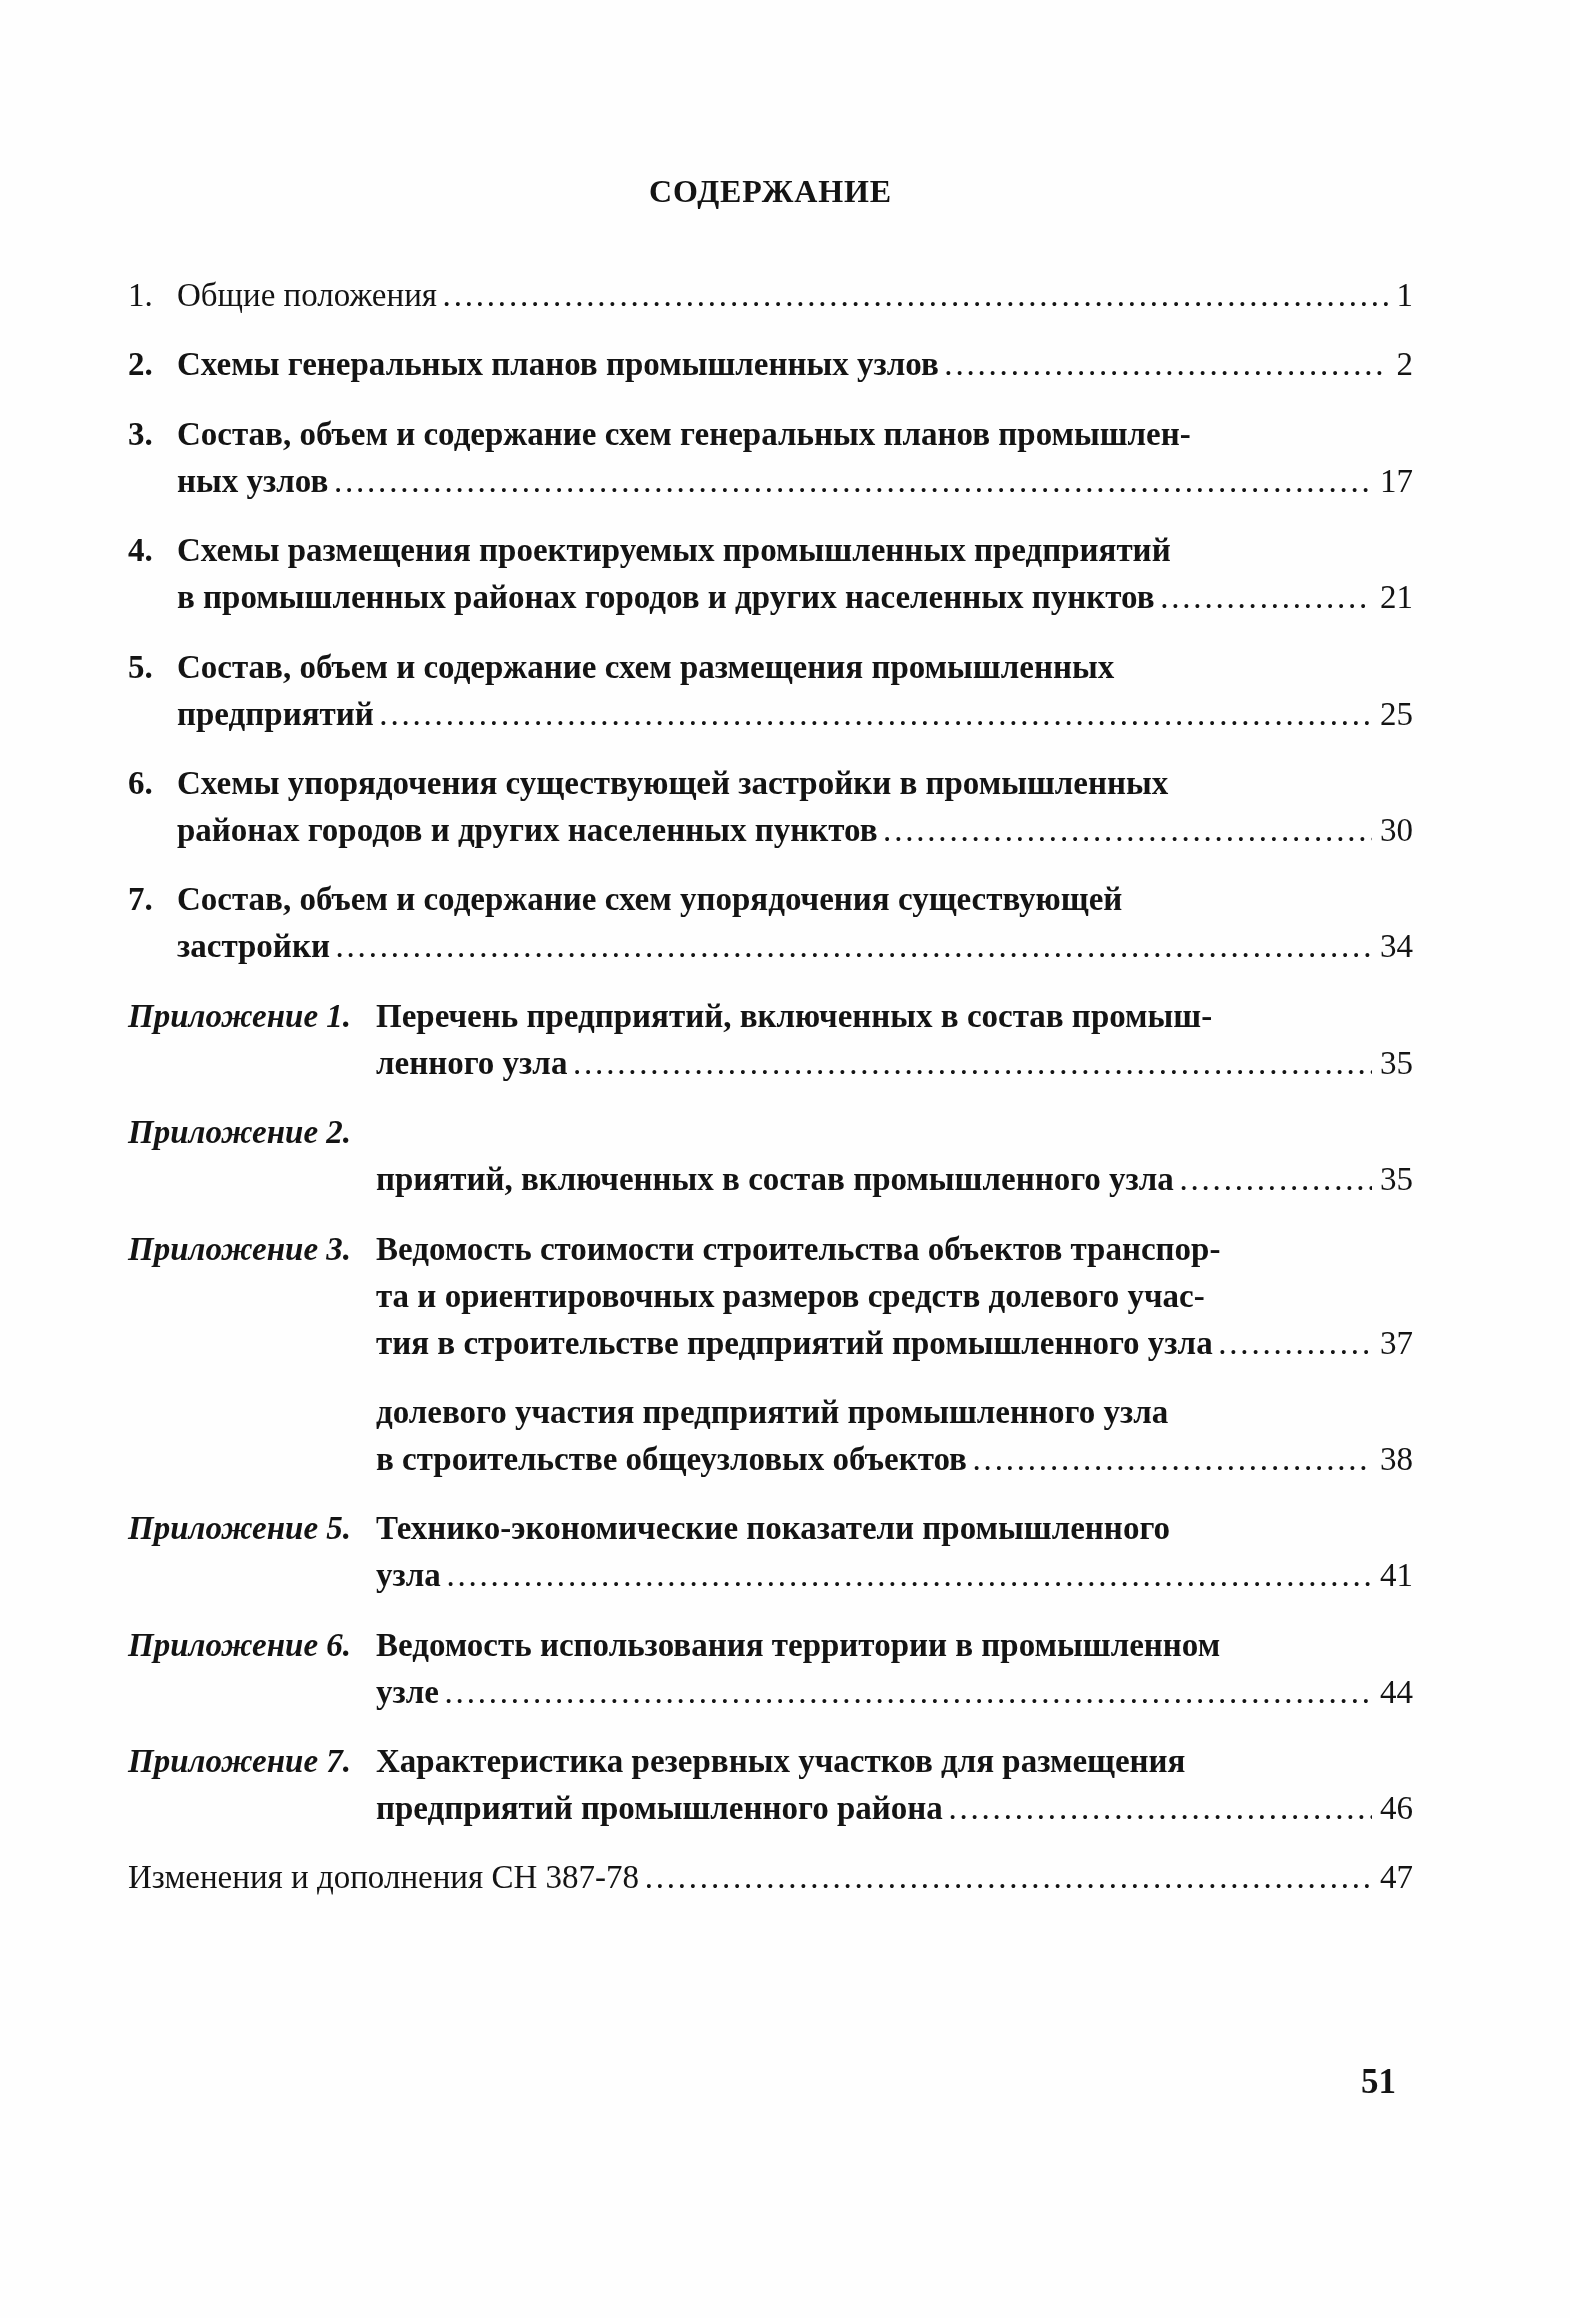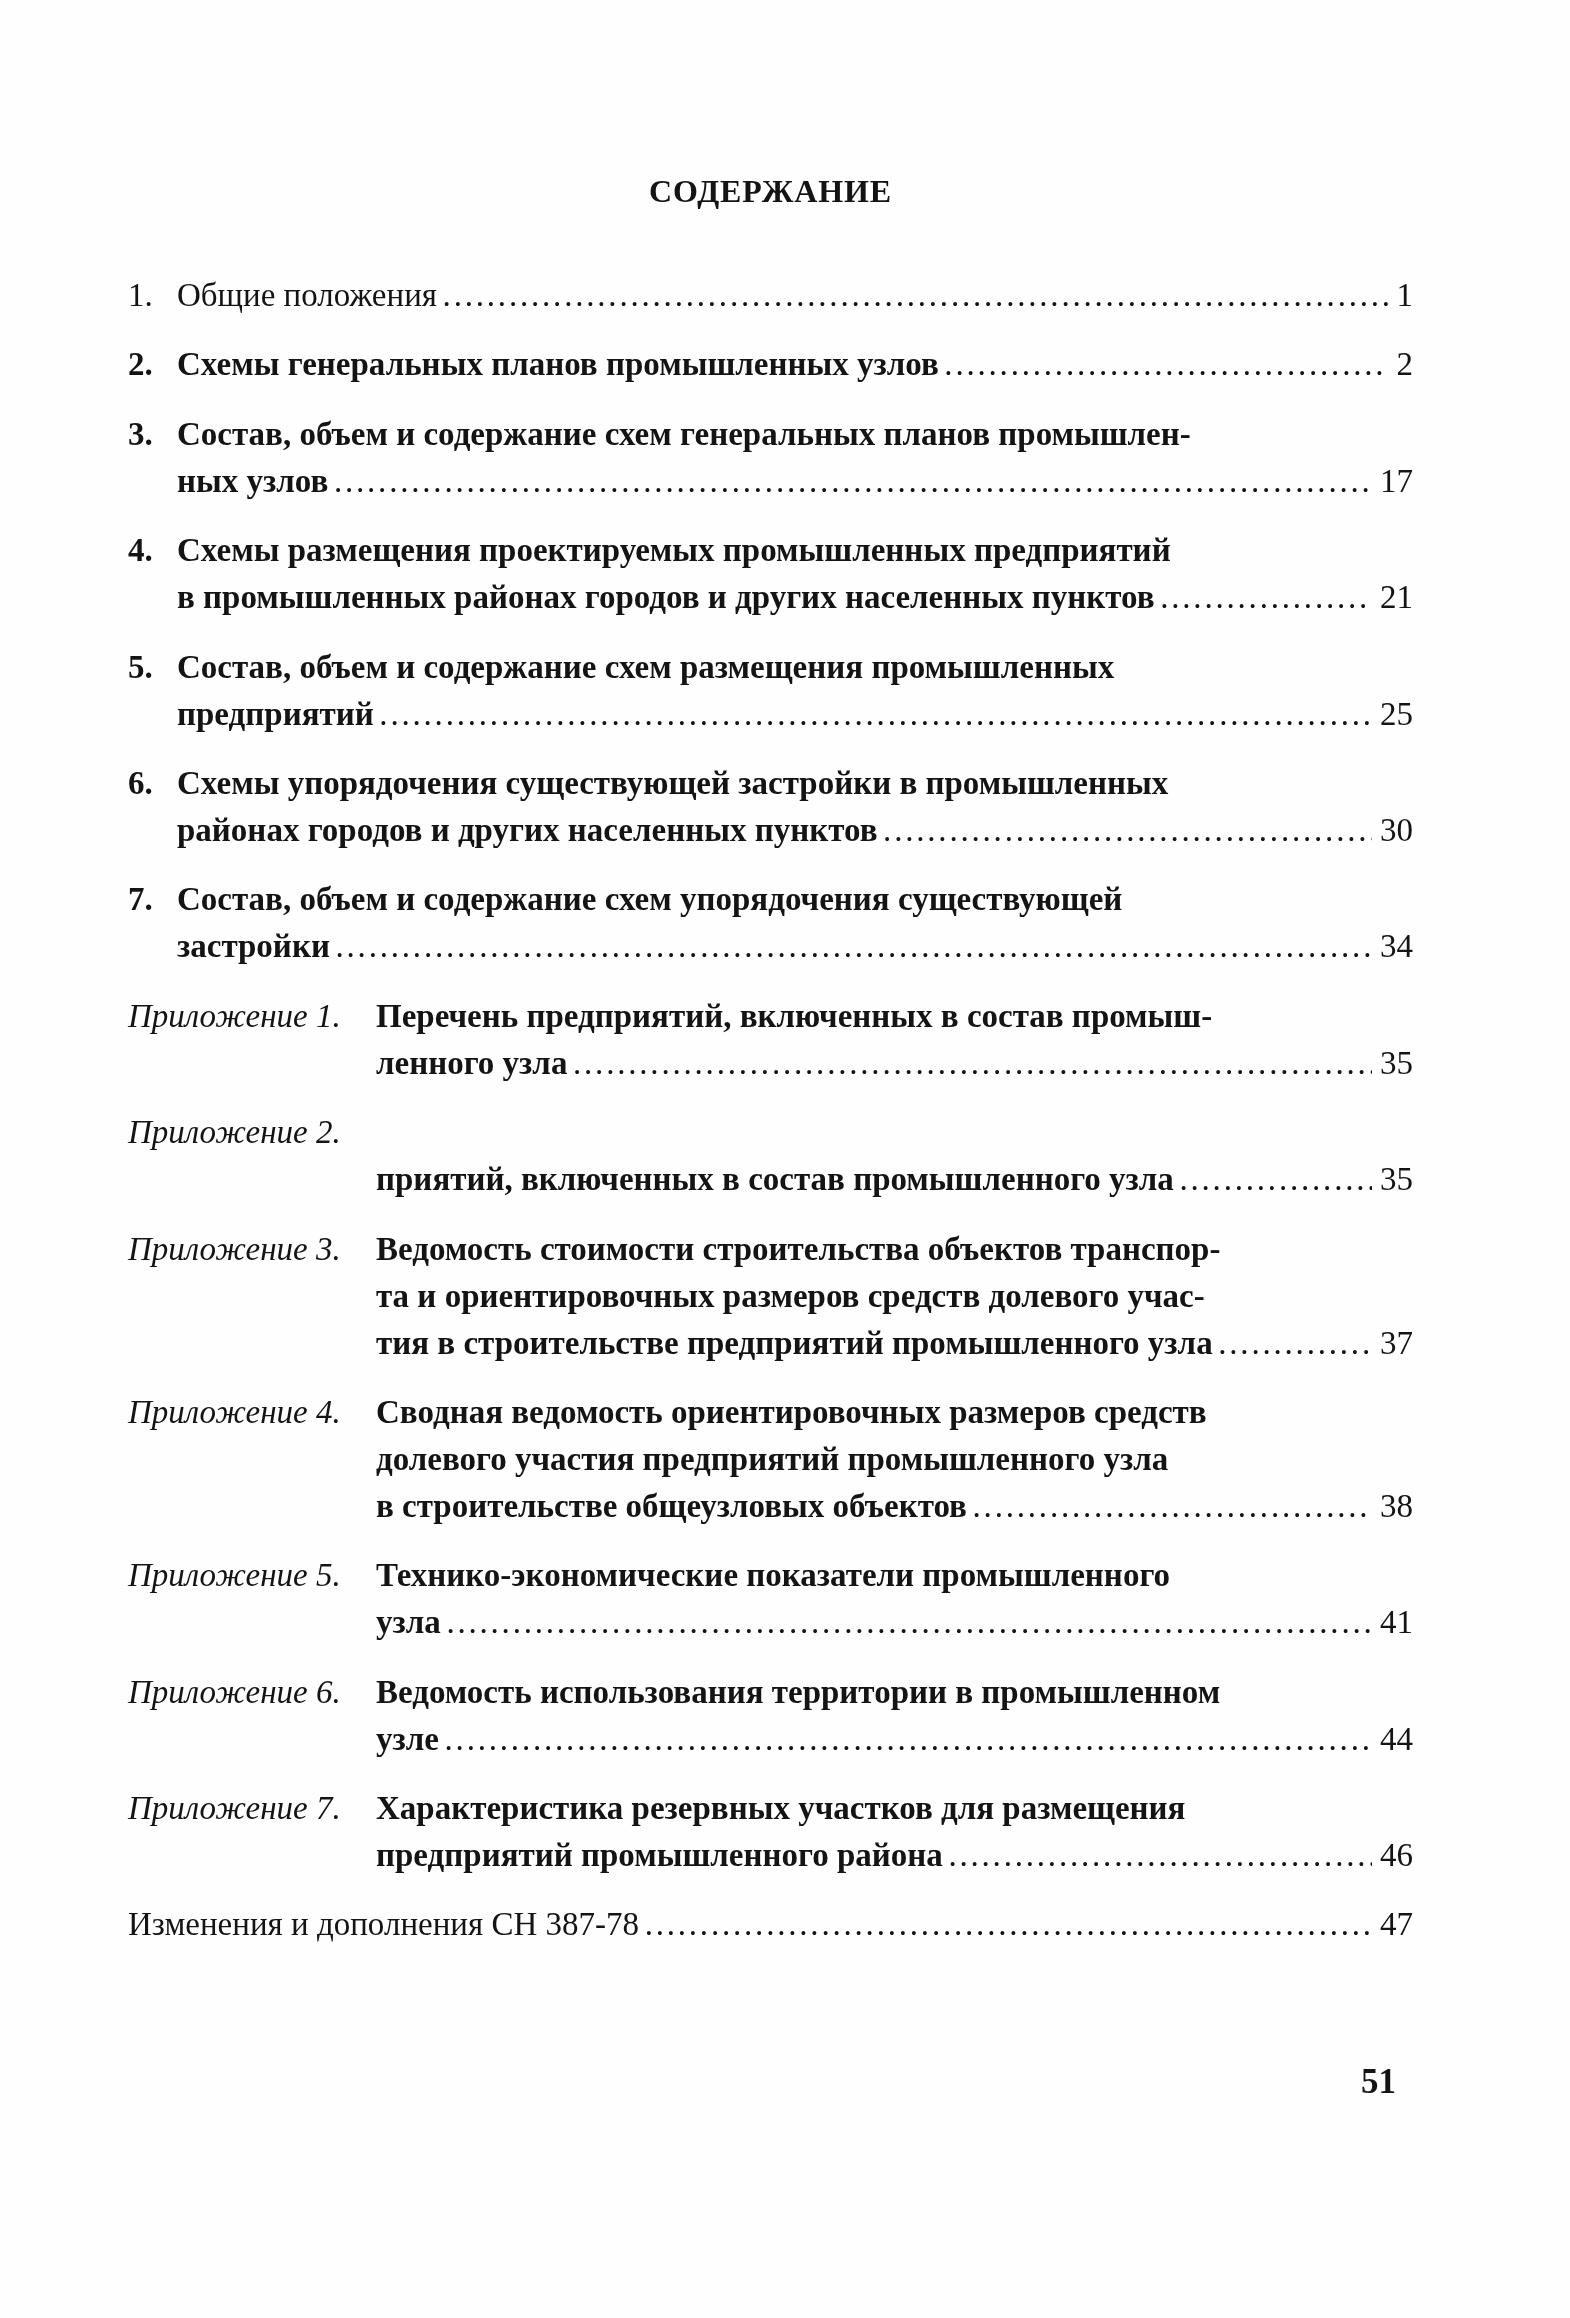--- a/index.html
+++ b/index.html
@@ -35,21 +35,21 @@
     align-items: baseline;
     line-height: 47px;
   }
   .num {
     flex: 0 0 49px;
     font-weight: 400;
   }
   .label {
     flex: 0 0 248px;
     font-style: italic;
-    font-weight: 400;
+    font-weight: 700;
   }
   .numbered .line.cont { padding-left: 49px; }
   .appendix .line.cont { padding-left: 248px; }
   .text {
     flex: 0 0 auto;
     white-space: nowrap;
   }
   .entry.bold .text,
   .entry.bold .num { font-weight: 700; }
   .dots {
@@ -182,24 +182,20 @@
           <div class="line cont">
             <span class="text">та и ориентировочных размеров средств долевого учас-</span>
           </div>
           <div class="line cont">
             <span class="text">тия в строительстве предприятий промышленного узла</span>
             <span class="dots">....................................................................................................................................................................................................................................................................</span>
             <span class="page-num">37</span>
           </div>
         </div>
         <div class="entry appendix bold">
-          <div class="line first">
-            <span class="label">Приложение 4.</span>
-            <span class="text">Сводная ведомость ориентировочных размеров средств</span>
-          </div>
           <div class="line cont">
             <span class="text">долевого участия предприятий промышленного узла</span>
           </div>
           <div class="line cont">
             <span class="text">в строительстве общеузловых объектов</span>
             <span class="dots">....................................................................................................................................................................................................................................................................</span>
             <span class="page-num">38</span>
           </div>
         </div>
         <div class="entry appendix bold">

